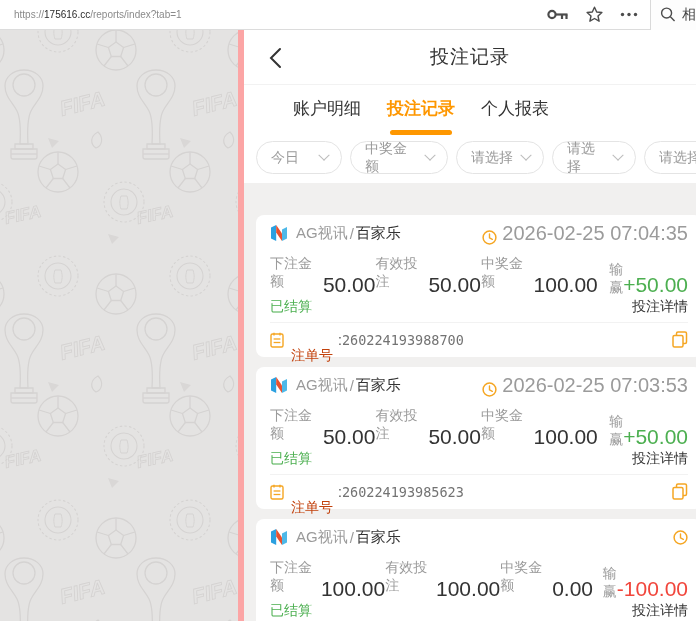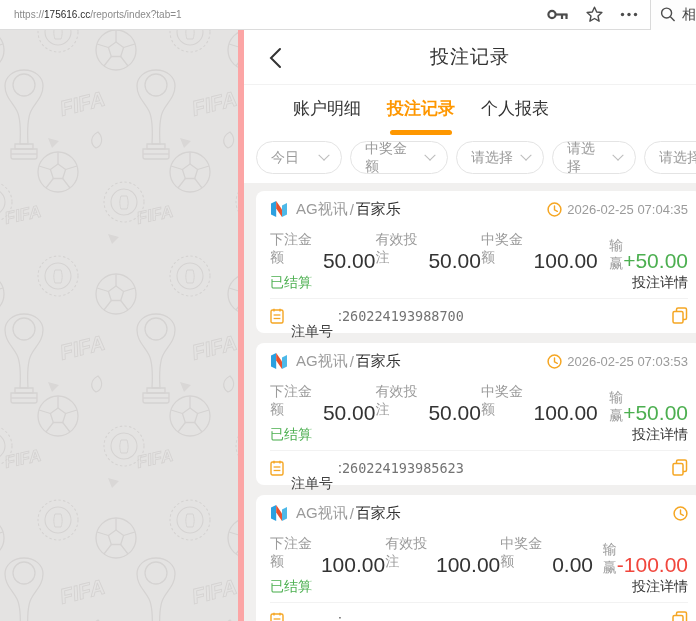--- a/index.html
+++ b/index.html
@@ -39,43 +39,43 @@
 
   
   .filters { height:46px; flex:none; display:flex; gap:8px; padding:4px 12px 0 12px; overflow:hidden; }
   .pill { height:33px; border:1px solid #e4e4e4; border-radius:17px; flex:none;
     display:flex; align-items:center; justify-content:space-between;
     padding:0 13px 0 14px; color:#9a9a9a; font-size:14px; background:#fff; cursor:pointer; }
   .caret { width:8px; height:8px; border-right:1.5px solid #bcbcbc; border-bottom:1.5px solid #bcbcbc;
     transform:rotate(45deg) translate(-2px,-2px); margin-left:8px; flex:none; }
 
   
-  .content { flex:1; background:#f1f0ef; padding:8px 0 0 12px; overflow:hidden; }
+  .content { flex:1; background:#f1f0ef; padding:32px 0 0 12px; overflow:hidden; }
   .card { background:#fff; border-radius:8px; padding:8px 14px; margin-bottom:10px;
     width:calc(100% + 6px); }
   .card-head { display:flex; align-items:center; font-size:15px; height:20px; }
   .logo { width:18px; height:18px; margin-right:8px; flex:none; }
   .provider { color:#9a9a9a; }
   .sep { color:#9a9a9a; margin:0 2px; }
   .game { color:#333; }
   .time-wrap { margin-left:auto; display:flex; align-items:flex-end; gap:5px;
-    color:#9b9b9b; font-size:13px; }
+    color:#9b9b9b; font-size:20px; }
   .card-cols { display:flex; justify-content:space-between; margin-top:6px; }
   .col { display:flex; flex-direction:row; align-items:center; }
   .col.right { align-items:flex-end;text-align:right; }
   .col-label { font-size:14px; color:#9b9b9b; }
   .col-value { font-size:21px; color:#333; margin-top:24px; }
   .profit.pos { color:#4caf50; }
   .profit.neg { color:#f1463c; }
   .card-status { display:flex; justify-content:space-between; font-size:14px; margin-top:1px;align-items:flex-end; }
   .status { color:#4caf50; }
   .detail { color:#333; cursor:pointer; }
   .card-order { display:flex; align-items:center; margin-top:6px; padding-top:7px;
     border-top:1px solid #f2f2f2; font-size:14px; height:27px; }
-  .order-label { color:#404040; margin-left:7px;margin-top:33px; }
+  .order-label { color:#c2410c; margin-left:7px;margin-top:33px; }
   .order-colon { color:#555; margin-left:5px; }
   .order-no { color:#737373; font-family:"DejaVu Sans Mono","Liberation Mono",monospace; font-size:13.5px; }
   .copy-btn { margin-left:auto; cursor:pointer; width:16px; height:17px; }
 </style>
 </head>
 <body>
 
 <div class="topbar">
   <div class="url"><span>https://</span><span class="host">175616.cc</span><span>/reports/index?tab=1</span></div>
   <div class="bar-icons">

